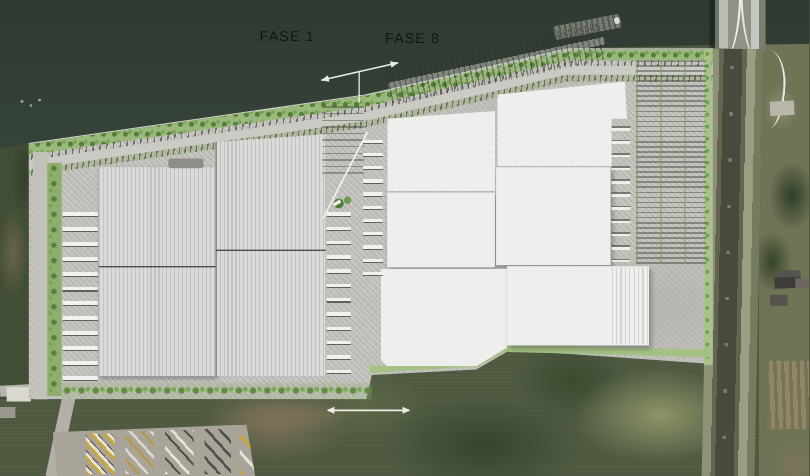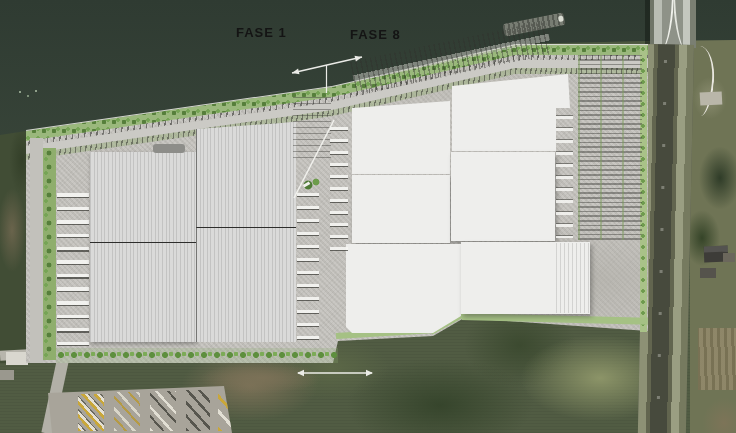--- a/index.html
+++ b/index.html
@@ -187,21 +187,21 @@
     background:repeating-linear-gradient(48deg,#c9a73a 0 3px,rgba(0,0,0,0) 3px 12px,#e2dfd4 12px 15px,rgba(0,0,0,0) 15px 22px);}
 
   
   .road-h{left:0;top:348px;width:105px;height:10px;background:#b7b5ac;transform:rotate(-3deg);}
   .road-v{left:58px;top:354px;width:12px;height:80px;background:#b2b0a7;transform:rotate(12deg);transform-origin:top left;}
   .wbldg1{left:6px;top:352px;width:22px;height:13px;background:#d9d7cf;}
   .wbldg2{left:0;top:370px;width:14px;height:10px;background:#9a988e;}
 
   
   .ann{left:0;top:0;width:736px;height:433px;pointer-events:none;}
-  .plabel{position:absolute;font-size:13px;letter-spacing:1px;color:#141414;font-weight:700;text-align:center;}
+  .plabel{position:absolute;font-size:13px;letter-spacing:1px;color:#141414;font-weight:400;text-align:center;}
   .plabel1{left:236px;top:25px;}
   .plabel2{left:350px;top:27px;}
 </style>
 </head>
 <body>
 
 <div class="stage">
 
   <div class="abs terrain"></div>
   <div class="abs left-field"></div>

